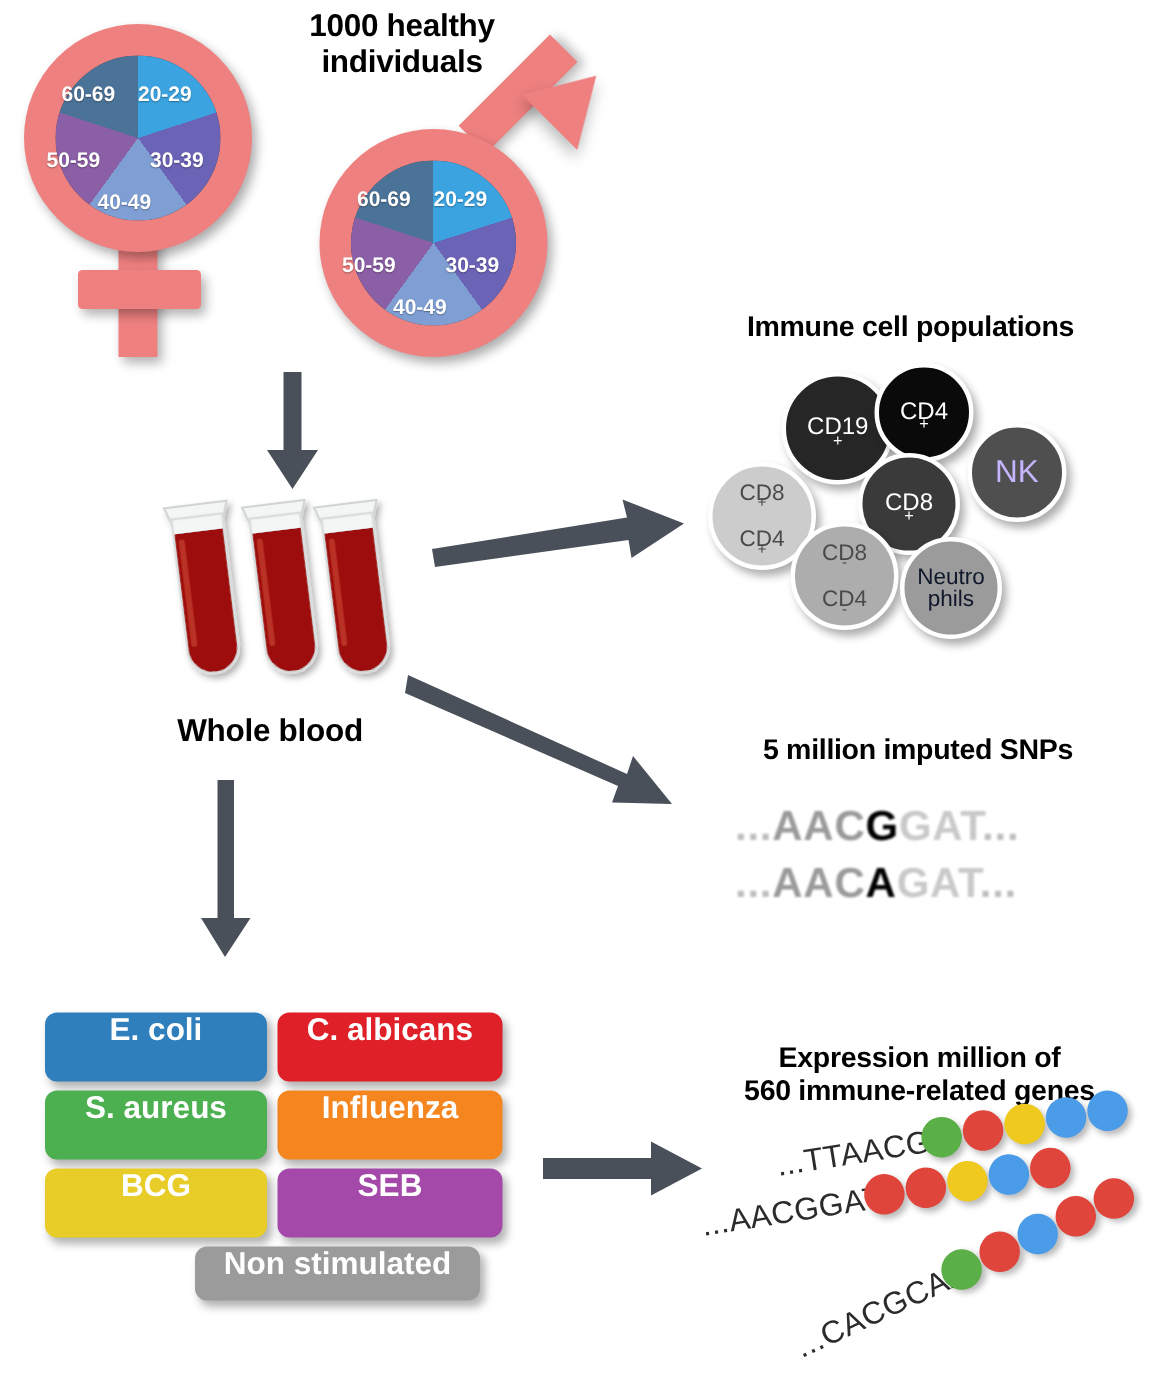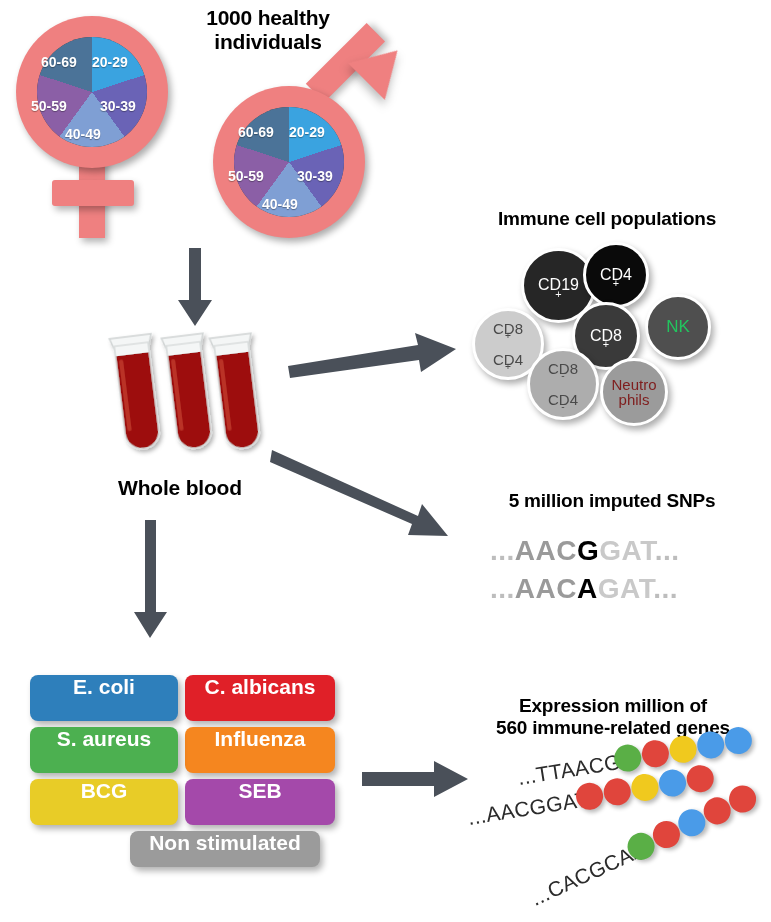--- a/index.html
+++ b/index.html
@@ -199,38 +199,38 @@
 <div class="abs" style="left:450px;top:240px;width:321px;height:185px;">
 
   <div class="cellc" style="left:71px;top:8px;width:75px;height:75px;background:#262626;color:#ffffff;font-size:16px;">
     <span>CD19<span class="sup">+</span></span>
   </div>
 
   <div class="cellc" style="left:133px;top:2px;width:66px;height:66px;background:#0a0a0a;color:#ffffff;font-size:16px;">
     <span>CD4<span class="sup">+</span></span>
   </div>
 
-  <div class="cellc" style="left:195px;top:54px;width:66px;height:66px;background:#4f4f4f;color:#22c55e;font-size:17px;">
+  <div class="cellc" style="left:195px;top:42px;width:66px;height:66px;background:#4f4f4f;color:#c4b5fd;font-size:21px;">
     <span>NK</span>
   </div>
 
   <div class="cellc" style="left:22px;top:68px;width:72px;height:72px;background:#cccccc;color:#4a4a4a;font-size:15px;">
     <span>CD8<span class="sup">+</span><br>CD4<span class="sup">+</span></span>
   </div>
 
   <div class="cellc" style="left:122px;top:62px;width:68px;height:68px;background:#3a3a3a;color:#ffffff;font-size:16px;">
     <span>CD8<span class="sup">+</span></span>
   </div>
 
 
   <div class="cellc" style="left:77px;top:108px;width:72px;height:72px;background:#adadad;color:#4a4a4a;font-size:15px;">
     <span>CD8<span class="sup">-</span><br>CD4<span class="sup">-</span></span>
   </div>
 
-  <div class="cellc" style="left:150px;top:118px;width:68px;height:68px;background:#9b9b9b;color:#7f1d1d;font-size:15px;">
+  <div class="cellc" style="left:150px;top:118px;width:68px;height:68px;background:#9b9b9b;color:#0f172a;font-size:15px;">
     <span>Neutro<br>phils</span>
   </div>
 </div>
 
 <div class="abs ttl" style="left:462px;top:490px;width:300px;font-size:19px;">5 million imputed SNPs</div>
 
 <div class="abs" style="left:490px;top:525px;width:260px;height:90px;">
   <div class="snp-row snp-blur" style="left:0px;top:48px;font-size:28px;">
     <span class="ell">...</span><span class="mid">AAC</span><span class="hot">A</span><span class="dim">GAT</span><span class="ell">...</span>
   </div>

